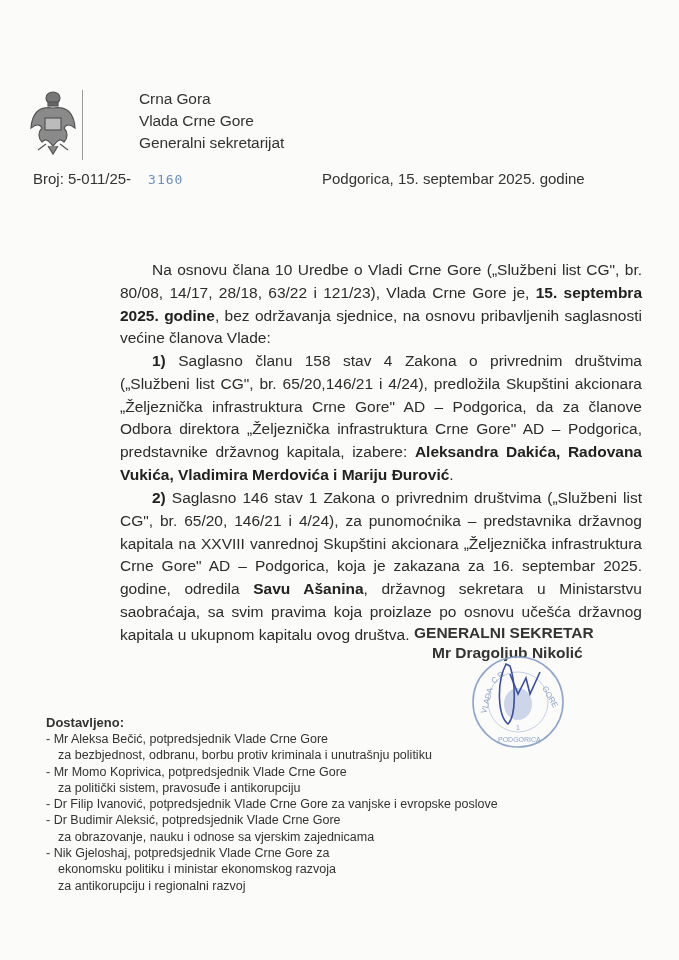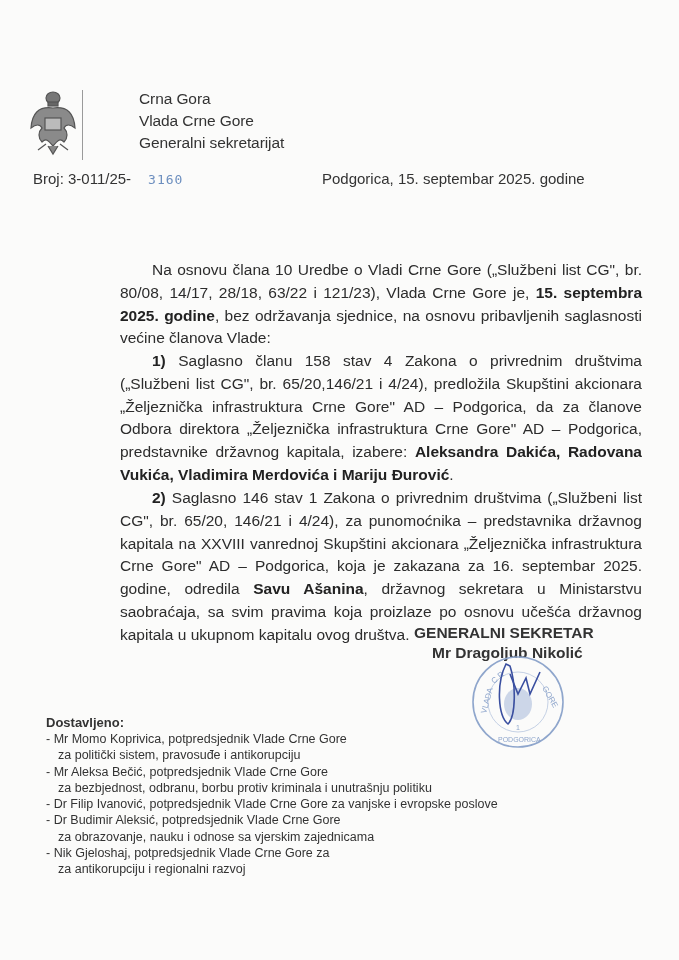--- a/index.html
+++ b/index.html
@@ -41,21 +41,21 @@
     <path d="M10 62 L18 56 M40 62 L32 56"></path>
   </g>
 </svg>
 <div class="abs vline"></div>
 
 <div class="abs hdr hdr1">Crna Gora</div>
 <div class="abs hdr hdr2">Vlada Crne Gore</div>
 <div class="abs hdr hdr3">Generalni sekretarijat</div>
 
 <div class="abs broj">
-  <span>Broj: 3-011/25-</span><span class="hand">3160</span>
+  <span>Broj: 5-011/25-</span><span class="hand">3160</span>
 </div>
 <div class="abs date">Podgorica, 15. septembar 2025. godine</div>
 
 <div class="abs body-text p1">
   <span class="indent"></span><span>Na osnovu člana 10 Uredbe o Vladi Crne Gore („Službeni list CG", br. 80/08, 14/17, 28/18, 63/22 i 121/23), Vlada Crne Gore je, </span><b>15. septembra 2025. godine</b><span>, bez održavanja sjednice, na osnovu pribavljenih saglasnosti većine članova Vlade:</span>
 </div>
 
 <div class="abs body-text p2">
   <span class="indent"></span><b>1)</b><span> Saglasno članu 158 stav 4 Zakona o privrednim društvima („Službeni list CG", br. 65/20,146/21 i 4/24), predložila Skupštini akcionara „Željeznička infrastruktura Crne Gore" AD – Podgorica, da za članove Odbora direktora „Željeznička infrastruktura Crne Gore" AD – Podgorica, predstavnike državnog kapitala, izabere: </span><b>Aleksandra Dakića, Radovana Vukića, Vladimira Merdovića i Mariju Đurović</b><span>.</span>
 </div>
@@ -76,33 +76,34 @@
   <text x="72" y="34" font-size="8" fill="#8fa6cc" font-family="Liberation Sans, sans-serif" transform="rotate(60 72 34)">GORE</text>
   <text x="46" y="76" font-size="7" fill="#8fa6cc" font-family="Liberation Sans, sans-serif">1</text>
   <text x="28" y="88" font-size="7" fill="#8fa6cc" font-family="Liberation Sans, sans-serif">PODGORICA</text>
   <path d="M36 10 C26 30 28 62 38 70 C46 62 46 30 40 12 Z" fill="none" stroke="#3a4fa0" stroke-width="1.6"></path>
   <path d="M40 20 L48 40 L56 24 L60 40 L70 18" fill="none" stroke="#3a4fa0" stroke-width="1.6"></path>
 </svg>
 
 <div class="abs dost-title">Dostavljeno:</div>
 <div class="abs dost-list">
   <div>
+    <div>- Mr Aleksa Bečić, potpredsjednik Vlade Crne Gore</div>
+    <div class="cont">za bezbjednost, odbranu, borbu protiv kriminala i unutrašnju politiku</div>
+  </div>
+  <div>
     <div>- Mr Momo Koprivica, potpredsjednik Vlade Crne Gore</div>
     <div class="cont">za politički sistem, pravosuđe i antikorupciju</div>
-  </div>
-  <div>
-    <div>- Mr Aleksa Bečić, potpredsjednik Vlade Crne Gore</div>
-    <div class="cont">za bezbjednost, odbranu, borbu protiv kriminala i unutrašnju politiku</div>
   </div>
   <div>
     <div>- Dr Filip Ivanović, potpredsjednik Vlade Crne Gore za vanjske i evropske poslove</div>
   </div>
   <div>
     <div>- Dr Budimir Aleksić, potpredsjednik Vlade Crne Gore</div>
     <div class="cont">za obrazovanje, nauku i odnose sa vjerskim zajednicama</div>
   </div>
   <div>
     <div>- Nik Gjeloshaj, potpredsjednik Vlade Crne Gore za</div>
+    <div class="cont">ekonomsku politiku i ministar ekonomskog razvoja</div>
   </div>
   <div>
     <div class="cont">za antikorupciju i regionalni razvoj</div>
   </div>
 </div>
 
 </body></html>

